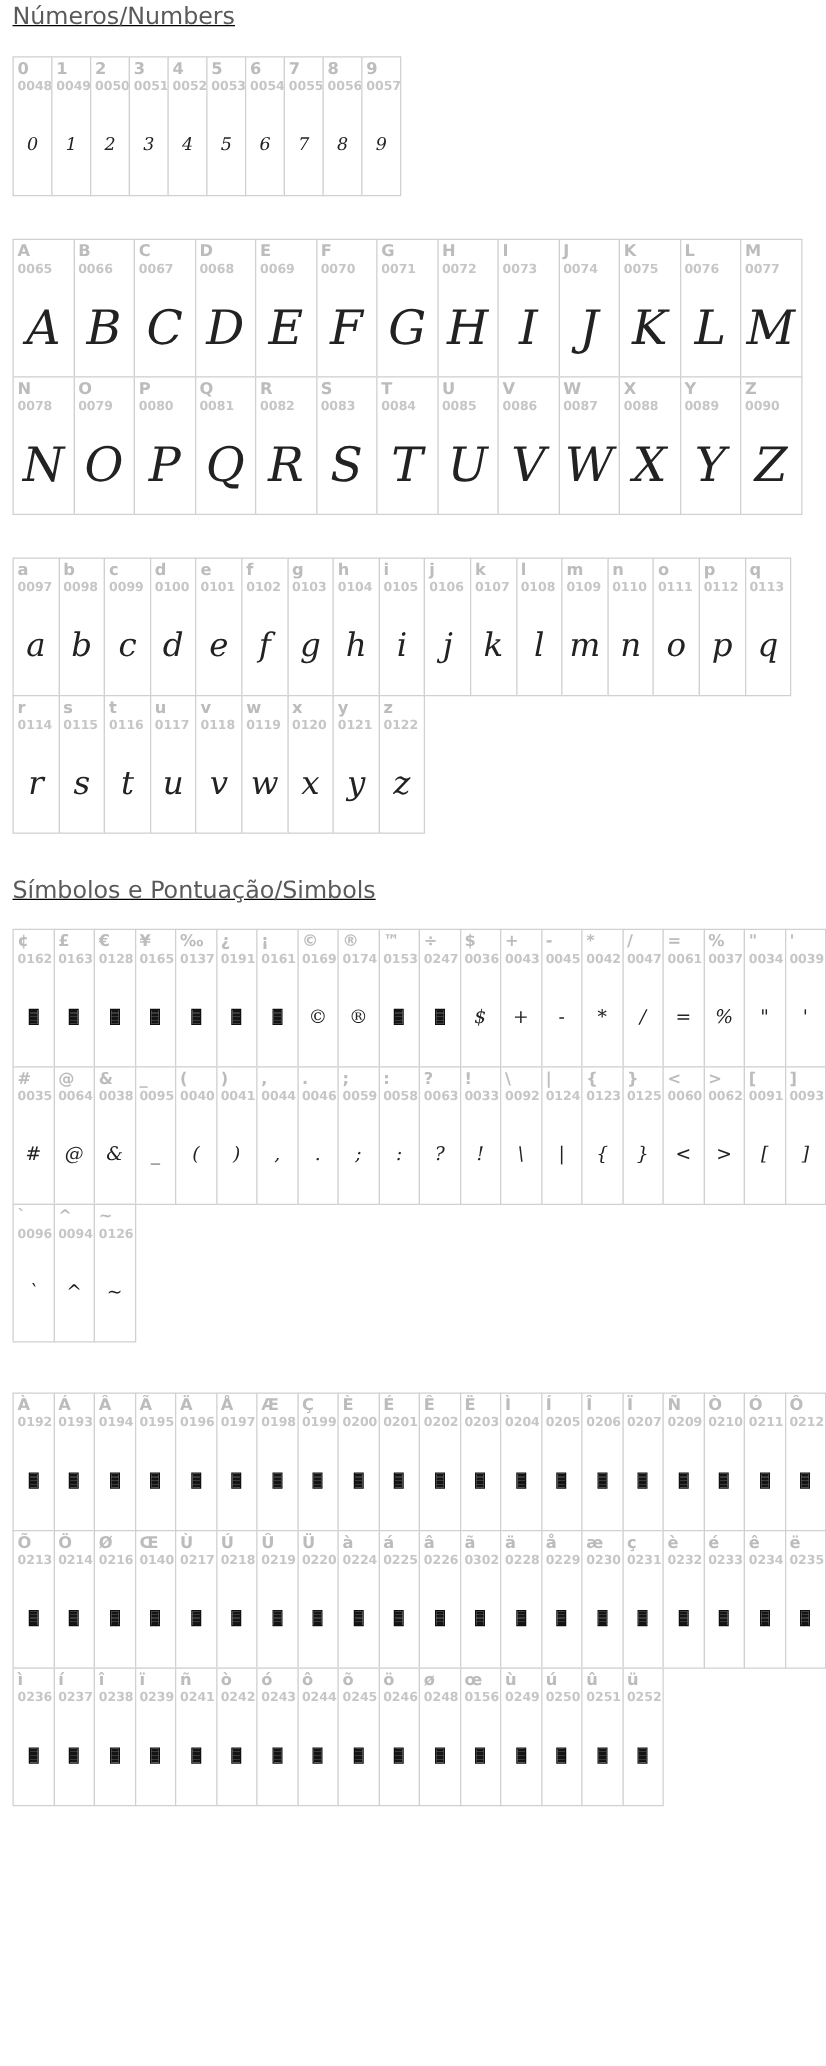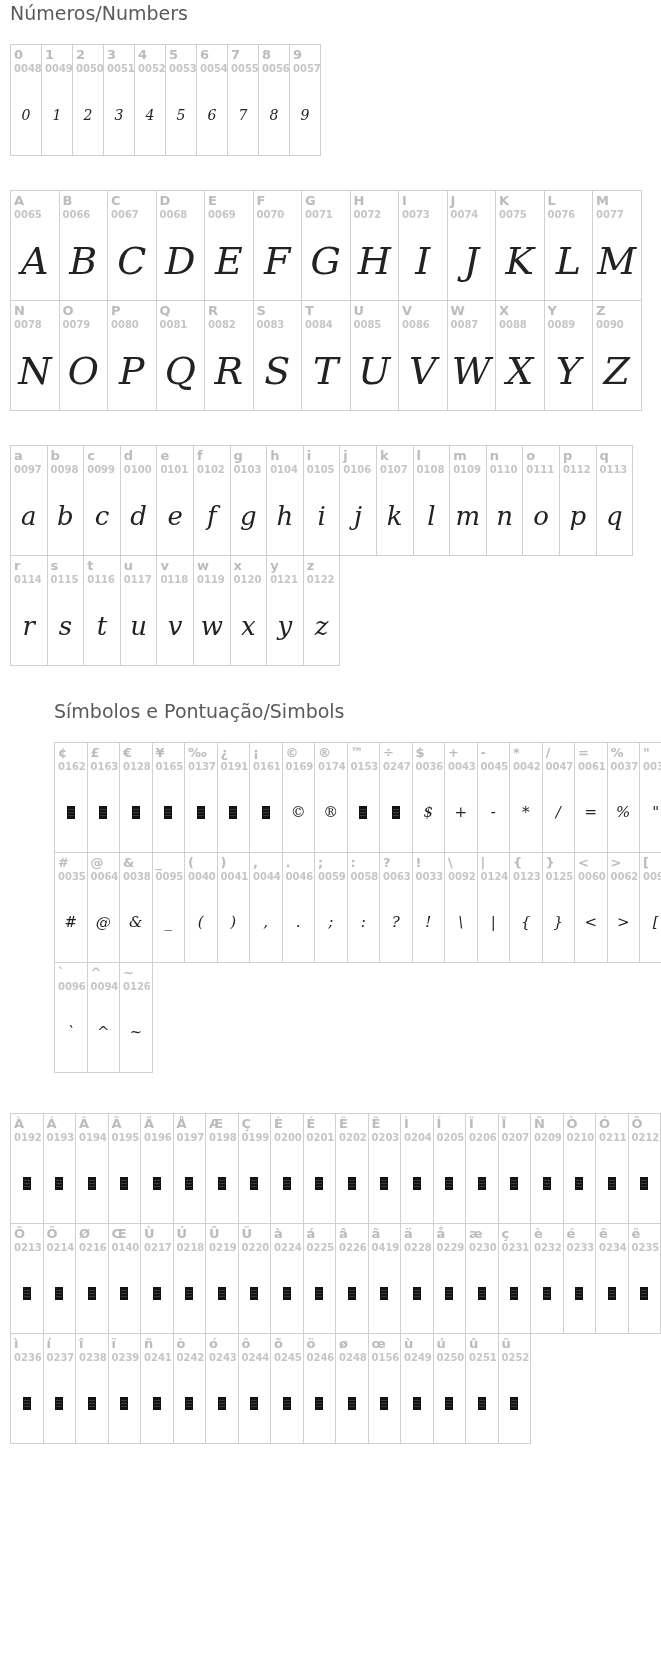--- a/index.html
+++ b/index.html
@@ -2,21 +2,21 @@
 <html><head>
 <meta charset="utf-8">
 <style>
   html,body{margin:0;padding:0;background:#ffffff;}
   body{
     width:661px;
     font-family:"DejaVu Sans", "Liberation Sans", sans-serif;
     padding:2px 0 30px 10px;
     box-sizing:border-box;
   }
-  .section{margin-bottom:34px;}
+  .section{margin-bottom:34px;text-decoration:underline;}
   .section-title{
     font-size:19px;
     font-weight:400;
     color:#5a5a5a;
     margin:0 0 19px 0;
     line-height:23px;
   }
   .ctable{display:inline-block;}
   .crow{display:flex;}
   .crow + .crow .cell{margin-top:-1px;}
@@ -68,21 +68,21 @@
   #sec-numbers  .cell{width:32px;height:112px;}
   #sec-numbers  .cell-glyph{font-size:14px;}
   #sec-upcase   .cell{width:49.5px;}
   #sec-upcase   .cell-glyph{font-size:38px;}
   #sec-lowercase .cell{width:37.6px;}
   #sec-lowercase .cell-glyph{font-size:26px;}
   #sec-symbols  .cell{width:33.5px;}
   #sec-symbols  .cell-glyph{font-size:15px;}
   #sec-accents  .cell{width:33.5px;}
   
-  #sec-symbols{margin-bottom:40px;margin-left:44px;}
+  #sec-symbols{margin-bottom:40px;}
 </style>
 </head>
 <body>
 
 <div>
 
   <section class="section" id="sec-numbers">
     <h2 class="section-title">Números/Numbers</h2>
     <div class="ctable"><div class="crow">
           <div class="cell">
@@ -1331,21 +1331,21 @@
               <div class="cell-label">â</div>
               <div class="cell-code">0226</div>
             </div>
             <div class="cell-glyph-wrap">
               <span class="tofu"></span>
             </div>
           </div>
           <div class="cell">
             <div class="cell-head">
               <div class="cell-label">ã</div>
-              <div class="cell-code">0419</div>
+              <div class="cell-code">0302</div>
             </div>
             <div class="cell-glyph-wrap">
               <span class="tofu"></span>
             </div>
           </div>
           <div class="cell">
             <div class="cell-head">
               <div class="cell-label">ä</div>
               <div class="cell-code">0228</div>
             </div>

